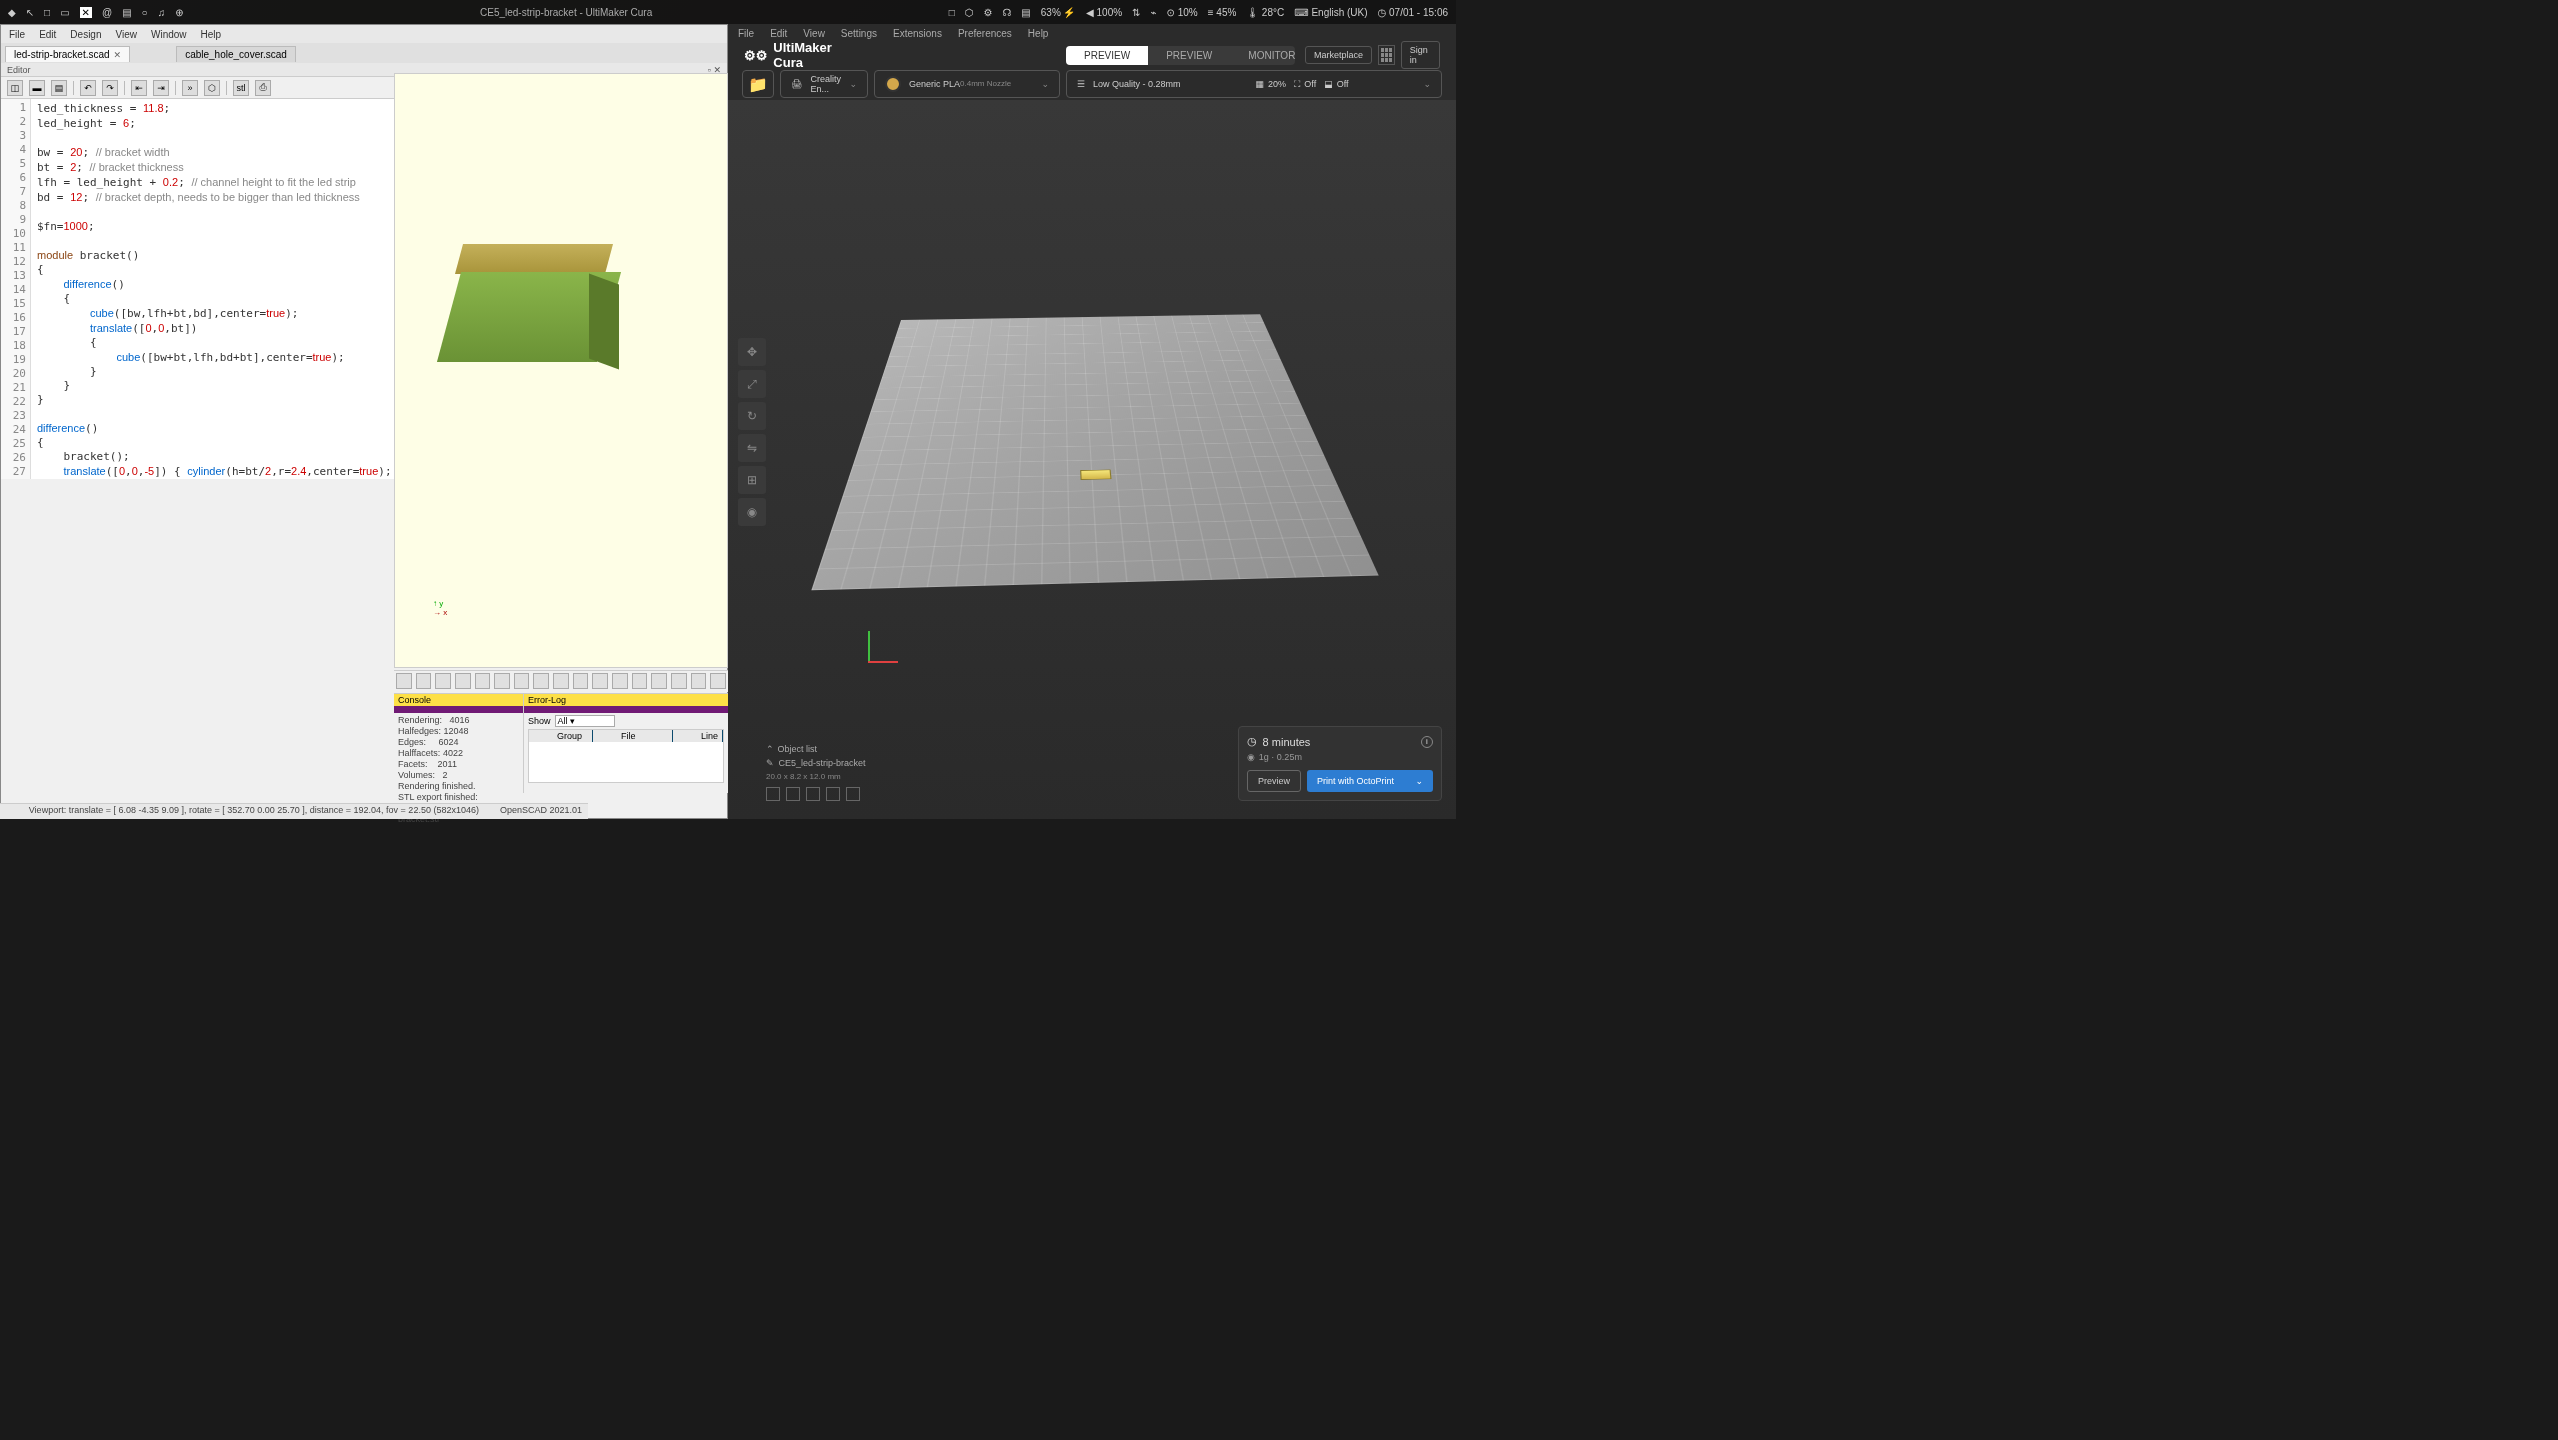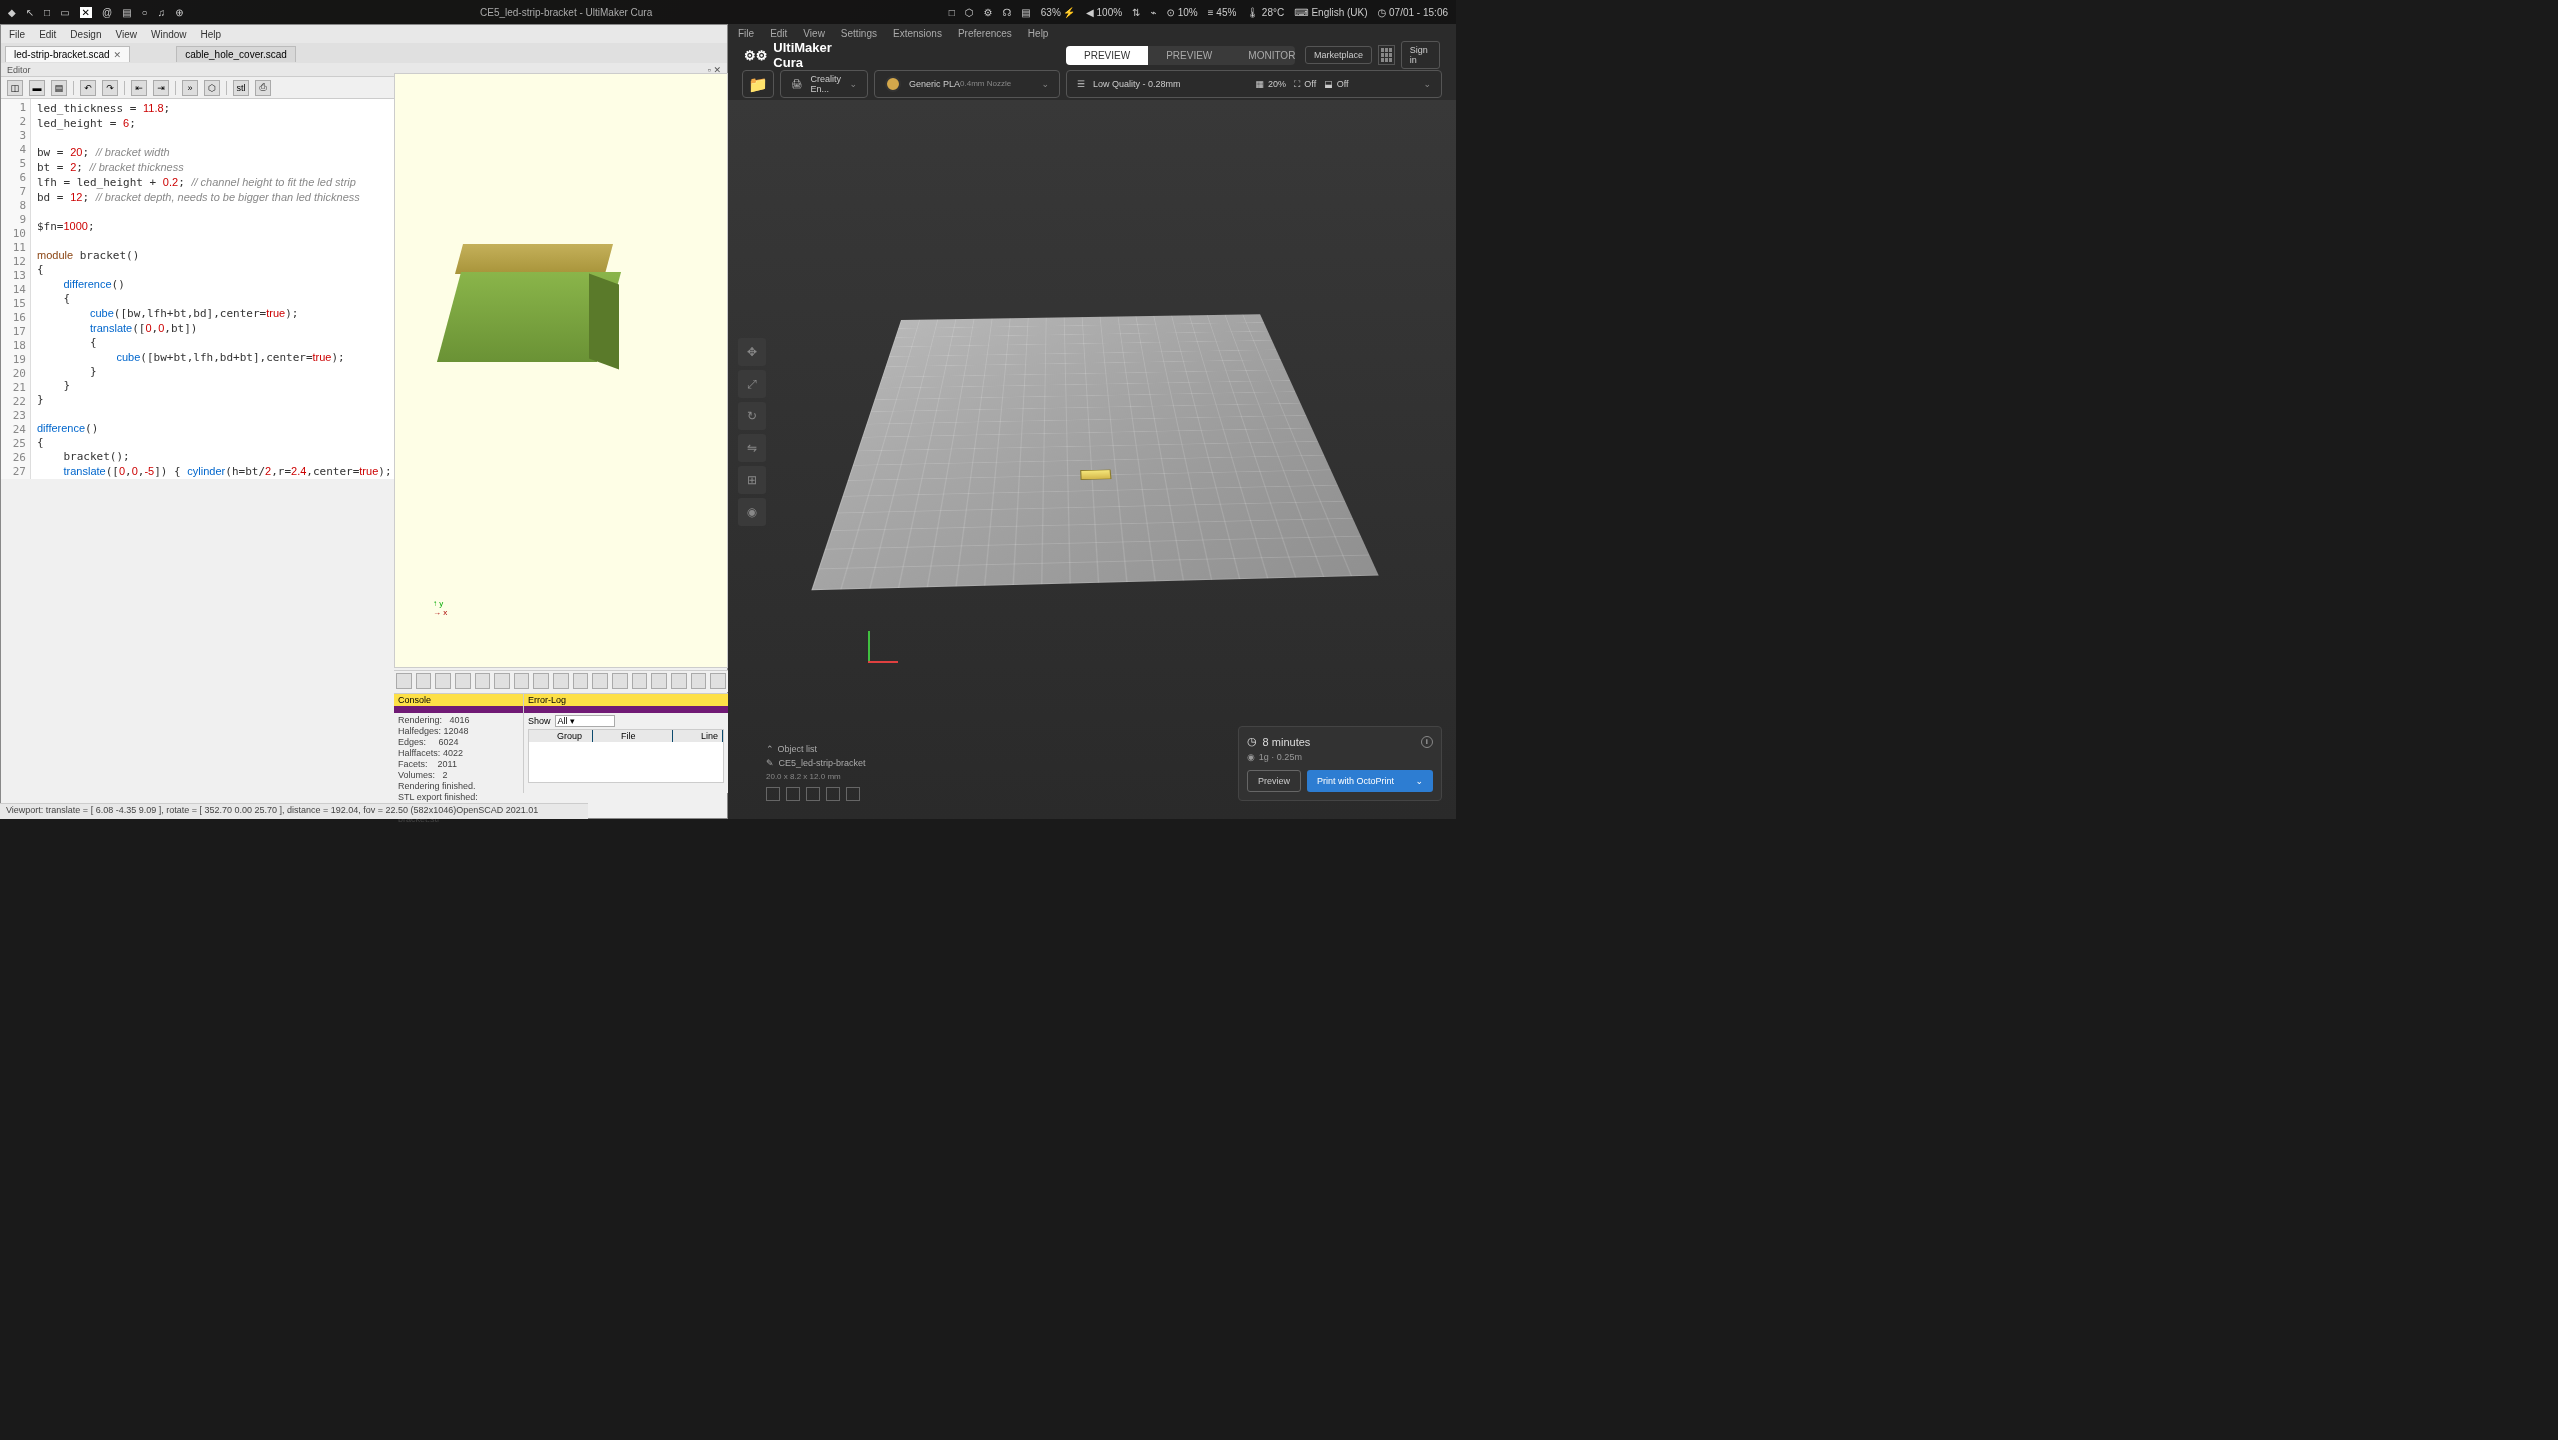--- a/index.html
+++ b/index.html
@@ -28,21 +28,21 @@
 .editor-header span:last-child { margin-left: auto; }
 .toolbar { height: 22px; background: #f0f0f0; display: flex; gap: 6px; padding: 2px 6px; align-items: center; border-bottom: 1px solid #ccc; }
 .tb-btn { width: 16px; height: 16px; background: #ddd; border: 1px solid #aaa; font-size: 9px; display: flex; align-items: center; justify-content: center; }
 .tb-sep { width: 1px; height: 14px; background: #bbb; }
 
 .editor-body { flex: 1; display: flex; background: #fff; overflow: hidden; }
 .gutter { width: 30px; background: #f8f8f8; border-right: 1px solid #ddd; text-align: right; padding: 2px 4px; font-family: monospace; font-size: 11px; color: #888; line-height: 14px; }
 .code { flex: 1; padding: 2px 6px; font-family: monospace; font-size: 11px; line-height: 14px; white-space: pre; color: #333; }
 .code .kw { color: #8b4513; }
 .code .num { color: #c00; }
-.code .cm { color: #888; font-style: italic; }
+.code .cm { color: #888; }
 .code .fn { color: #0066cc; }
 .code .bool { color: #c00; }
 
 .openscad-right { position: absolute; left: 394px; top: 73px; width: 334px; height: 595px; background: #fefee6; border: 1px solid #ccc; }
 .viewport3d { width: 100%; height: 100%; position: relative; overflow: hidden; }
 
 .bottom-toolbar { position: absolute; left: 394px; top: 670px; width: 334px; height: 22px; background: #f0f0f0; display: flex; gap: 4px; padding: 2px; border-top: 1px solid #ccc; }
 .bt-btn { width: 16px; height: 16px; background: #e0e0e0; border: 1px solid #aaa; }
 
 .console-errorlog { position: absolute; left: 394px; top: 693px; width: 334px; height: 100px; display: flex; background: #f0f0f0; border-top: 1px solid #ccc; font-size: 9px; }
@@ -50,21 +50,21 @@
 .console-hdr { background: #fde047; padding: 1px 4px; border-bottom: 7px solid #701a75; }
 .console-body { padding: 2px 4px; line-height: 11px; color: #444; }
 .errorlog { flex: 1; }
 .errorlog-body { padding: 2px 4px; }
 .el-row { display: flex; gap: 4px; align-items: center; }
 .el-select { font-size: 9px; border: 1px solid #aaa; padding: 0 2px; background: #fff; min-width: 60px; }
 .el-table { margin-top: 2px; border: 1px solid #ccc; }
 .el-th { display: flex; background: #e8e8e8; }
 .el-th > div { padding: 1px 4px; border-right: 1px solid #0c4a6e; font-size: 9px; margin-left: 24px; }
 
-.statusbar { position: absolute; bottom: 0; left: 0; width: 588px; height: 16px; background: #e8e8e8; border-top: 1px solid #ccc; font-size: 9px; padding: 1px 6px; display: flex; justify-content: flex-start; color: #444; }
+.statusbar { position: absolute; bottom: 0; left: 0; width: 588px; height: 16px; background: #e8e8e8; border-top: 1px solid #ccc; font-size: 9px; padding: 1px 6px; display: flex; justify-content: flex-end; color: #444; gap: 21px; }
 
 
 .cura { flex: 1; background: #2b2b2b; display: flex; flex-direction: column; position: relative; }
 .cura-menu { height: 18px; display: flex; gap: 16px; padding: 0 10px; font-size: 10px; align-items: center; color: #aaa; }
 .cura-header { height: 26px; display: flex; align-items: center; padding: 0 16px; gap: 10px; }
 .cura-logo { color: #fff; font-weight: bold; font-size: 13px; display: flex; align-items: center; gap: 6px; }
 .cura-tabs { display: flex; margin-left: 200px; background: #3a3a3a; border-radius: 4px; overflow: hidden; }
 .cura-tab { padding: 4px 18px; font-size: 10px; color: #aaa; }
 .cura-tab.active { background: #fff; color: #333; }
 .cura-header-right { margin-left: auto; display: flex; gap: 6px; align-items: center; }

